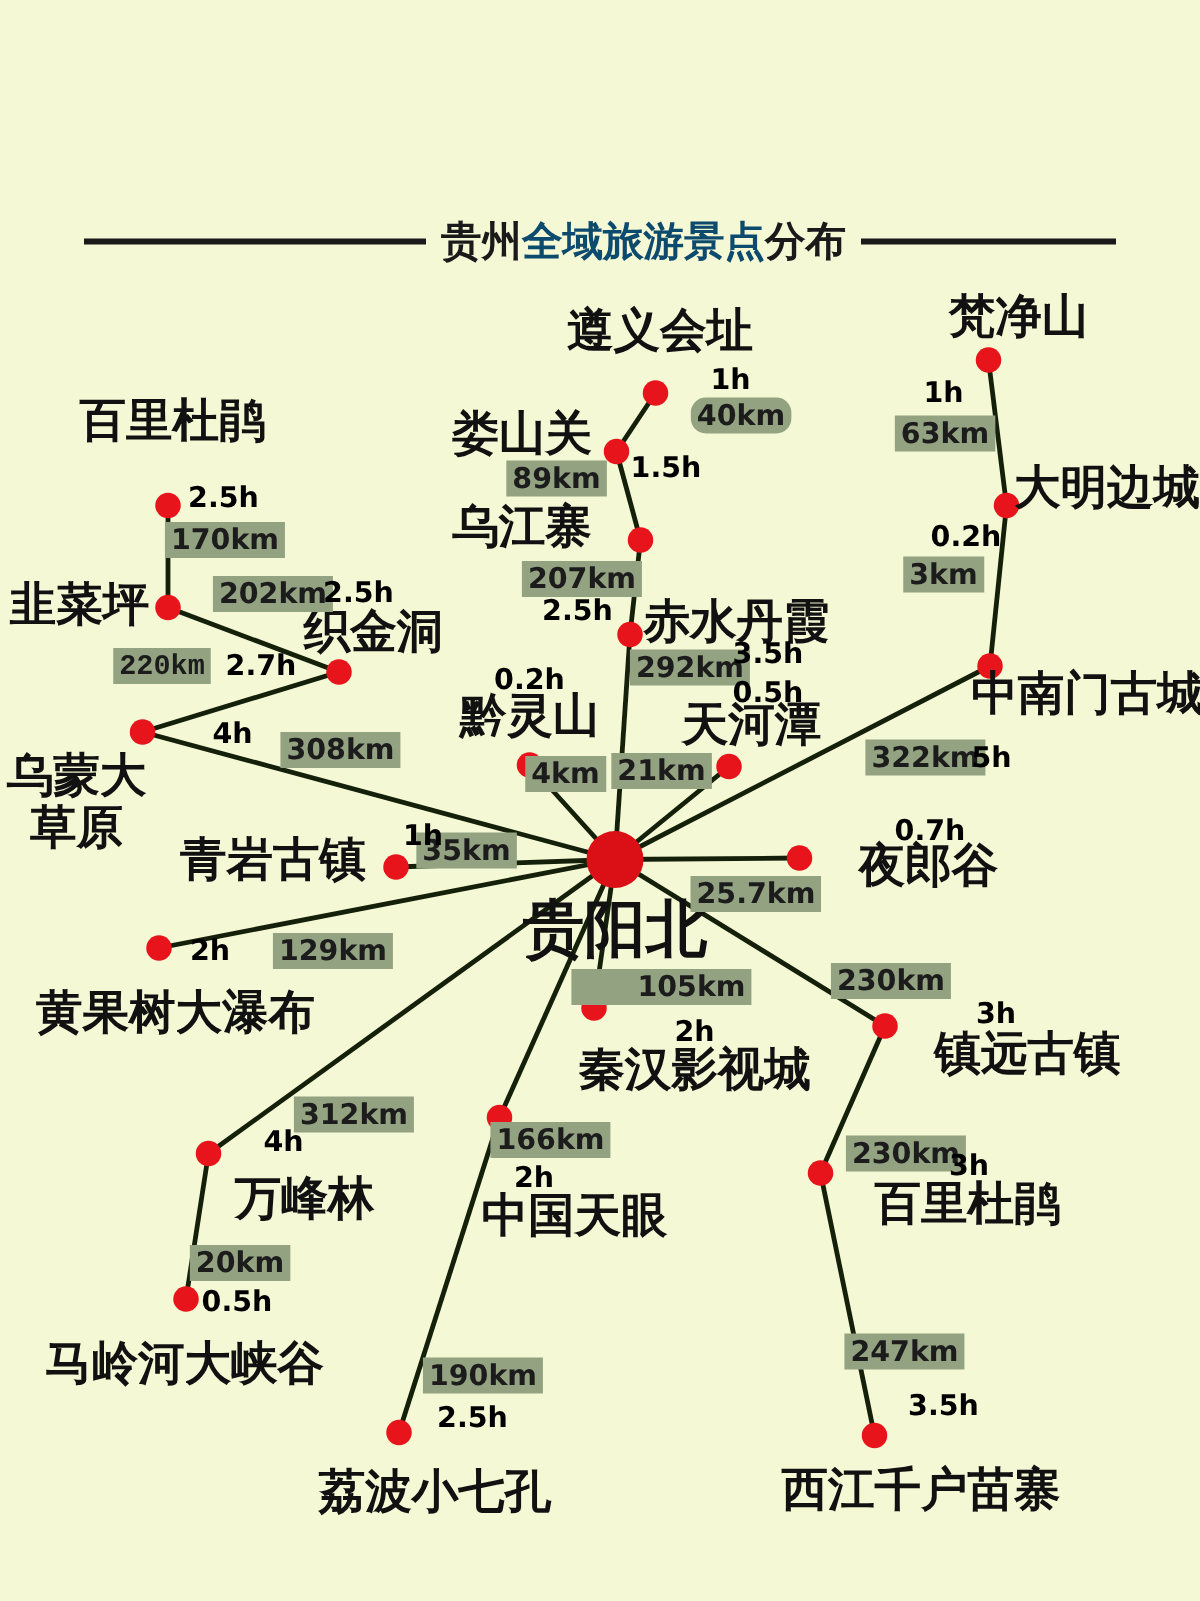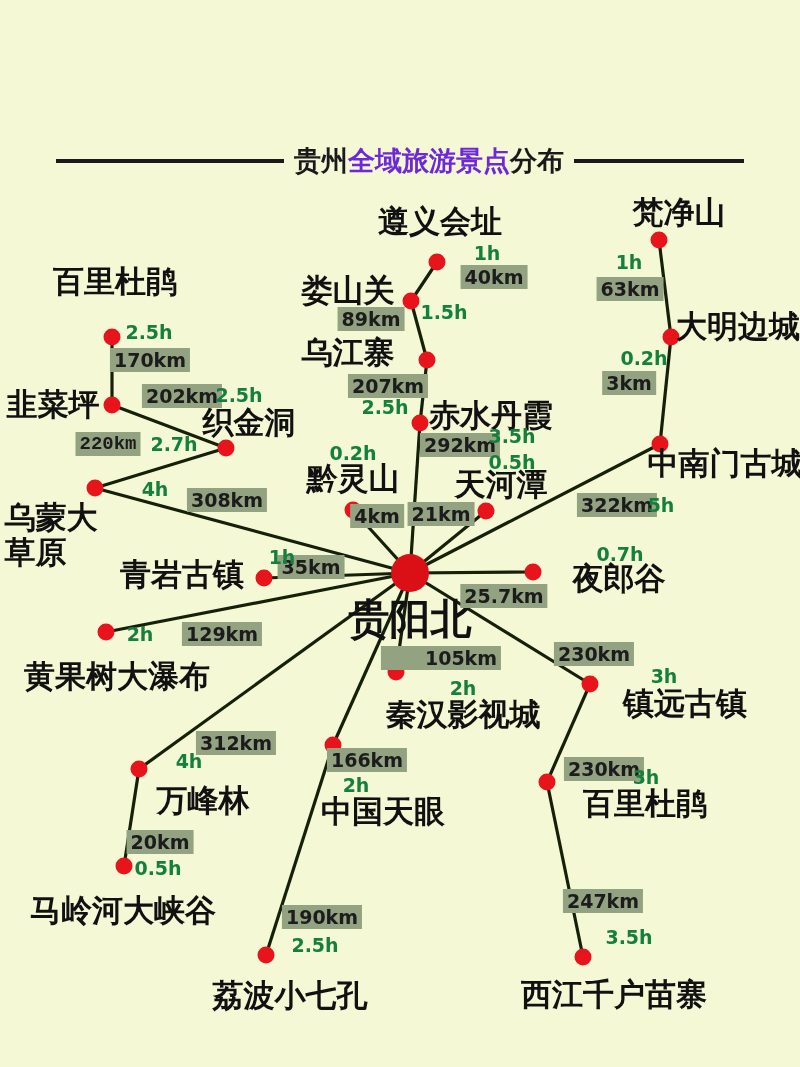--- a/index.html
+++ b/index.html
@@ -31,54 +31,54 @@
   }
   .subrule{height:4px;background:#1a1a1a;flex:0 0 auto;}
   .subrule.left{width:228px;}
   .subrule.right{width:170px;}
   .subtext{
     font-size:27px;font-weight:bold;white-space:nowrap;
     font-family:"DejaVu Sans","Liberation Sans",sans-serif;
     letter-spacing:0px;
   }
   .s-black{color:#1a1a1a;}
-  .s-red{color:#6d28d9;}
+  .s-red{color:#0c4a6e;}
 
   
   #edges{position:absolute;left:0;top:0;width:800px;height:1067px;}
   .node{
     position:absolute;border-radius:50%;
     background:#e8141b;
     transform:translate(-50%,-50%);
   }
   .node.small{width:17px;height:17px;}
   .node.hub{width:38px;height:38px;background:#db1016;}
 
   .plabel{
     position:absolute;white-space:nowrap;
     font-size:27px;font-weight:bold;color:#111;
     font-family:"DejaVu Sans","Liberation Sans",sans-serif;
     transform:translate(-50%,-50%);
     line-height:1.12;
   }
   .plabel.big{font-size:31px;}
   .plabel.hub{font-size:41px;}
-  .plabel.two{white-space:pre-line;}
+  .plabel.two{white-space:pre-line;text-align:center;}
 
   .km{
     position:absolute;white-space:nowrap;
     font-size:19px;font-weight:bold;color:#1c1c1c;
     background:#93a281;
     padding:1px 4px;
     font-family:"DejaVu Sans","Liberation Sans",sans-serif;
     transform:translate(-50%,-50%);
   }
   .hr{
     position:absolute;white-space:nowrap;
-    font-size:19px;font-weight:bold;color:#15803d;
+    font-size:19px;font-weight:bold;color:#000000;
     font-family:"DejaVu Sans","Liberation Sans",sans-serif;
     transform:translate(-50%,-50%);
   }
 </style>
 </head>
 <body>
 
 <div id="stage">
 
 
@@ -168,21 +168,21 @@
       <div class="plabel big" style="left: 685px; top: 703px;">镇远古镇</div>
       <div class="plabel big" style="left: 645px; top: 803px;">百里杜鹃</div>
       <div class="plabel big" style="left: 614px; top: 994px; text-align: right;">西江千户苗寨</div>
       <div class="plabel hub" style="left: 410px; top: 620px;">贵阳北</div>
     </div>
   <div id="km-layer">
       <div class="km" style="left: 150px; top: 360px;">170km</div>
       <div class="km" style="left: 182px; top: 396px;">202km</div>
       <div class="km" style="left: 108px; top: 444px; font-family: Liberation Mono, monospace;">220km</div>
       <div class="km" style="left: 227px; top: 500px;">308km</div>
-      <div class="km" style="left: 494px; top: 277px;">40km</div>
+      <div class="km" style="left: 494px; top: 277px; border-radius: 10px;">40km</div>
       <div class="km" style="left: 371px; top: 319px;">89km</div>
       <div class="km" style="left: 388px; top: 386px;">207km</div>
       <div class="km" style="left: 460px; top: 445px;">292km</div>
       <div class="km" style="left: 630px; top: 289px;">63km</div>
       <div class="km" style="left: 629px; top: 383px;">3km</div>
       <div class="km" style="left: 617px; top: 505px;">322km</div>
       <div class="km" style="left: 377px; top: 516px;">4km</div>
       <div class="km" style="left: 441px; top: 514px;">21km</div>
       <div class="km" style="left: 504px; top: 596px;">25.7km</div>
       <div class="km" style="left: 311px; top: 567px;">35km</div>

